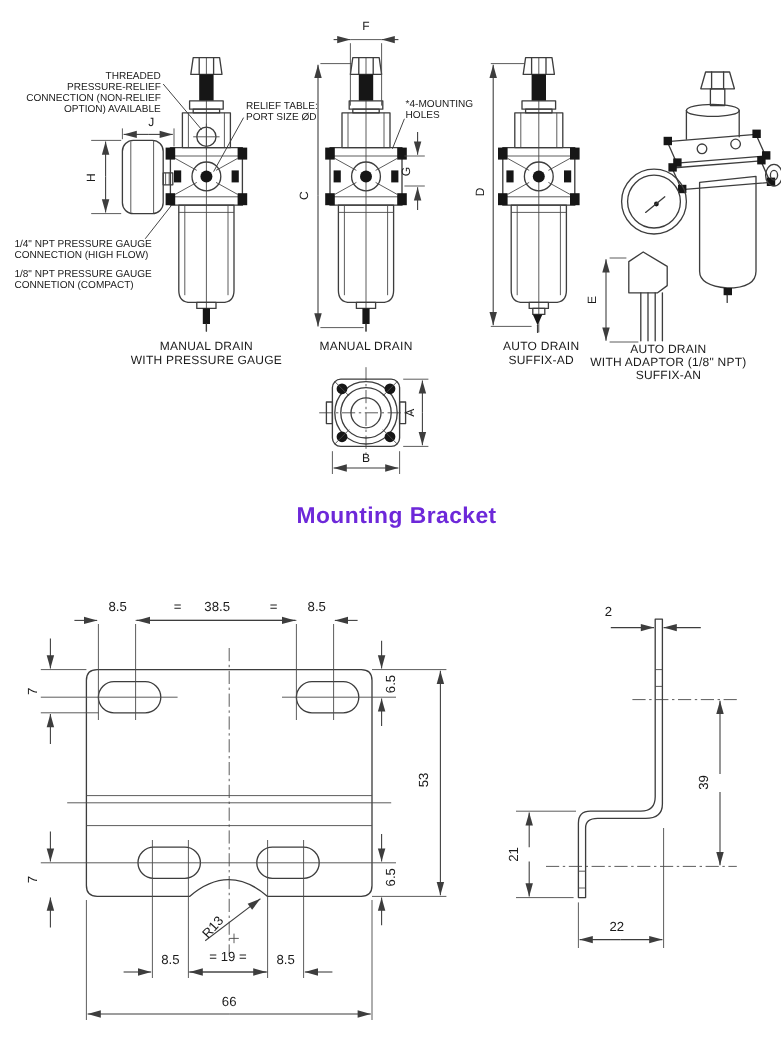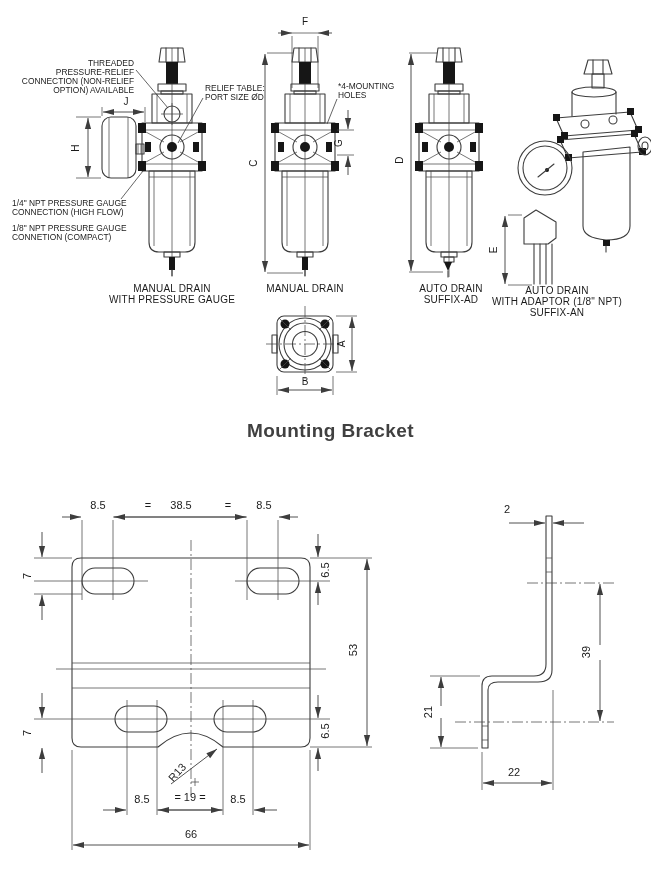--- a/index.html
+++ b/index.html
@@ -1,20 +1,20 @@
 <!DOCTYPE html>
 <html><head>
 <meta charset="utf-8">
 <style>
   html,body{margin:0;padding:0;background:#ffffff;}
   .page{position:relative;width:651px;height:876px;background:#ffffff;
         font-family:"Liberation Sans",sans-serif;overflow:hidden;}
   .page svg{position:absolute;left:0;top:0;}
   .heading{position:absolute;left:10px;top:420px;width:641px;text-align:center;
-           font-size:19px;font-weight:bold;color:#404040;letter-spacing:.4px;}
+           font-size:19px;font-weight:bold;color:#6d28d9;letter-spacing:.4px;}
   
   .ln{fill:none;stroke:#3d3d3d;stroke-width:1.1;stroke-linejoin:round;stroke-linecap:round;}
   .tn{fill:none;stroke:#4a4a4a;stroke-width:.75;}
   .dm{fill:none;stroke:#3d3d3d;stroke-width:.9;marker-end:url(#arr);}
   .ld{fill:none;stroke:#3d3d3d;stroke-width:.8;}
   .cl{fill:none;stroke:#4a4a4a;stroke-width:.75;stroke-dasharray:11 3 2 3;}
   .fl{fill:#161616;stroke:none;}
   text{fill:#1b1b1b;}
   .co{font-size:8.4px;}
   .cap{font-size:10px;letter-spacing:.2px;}

